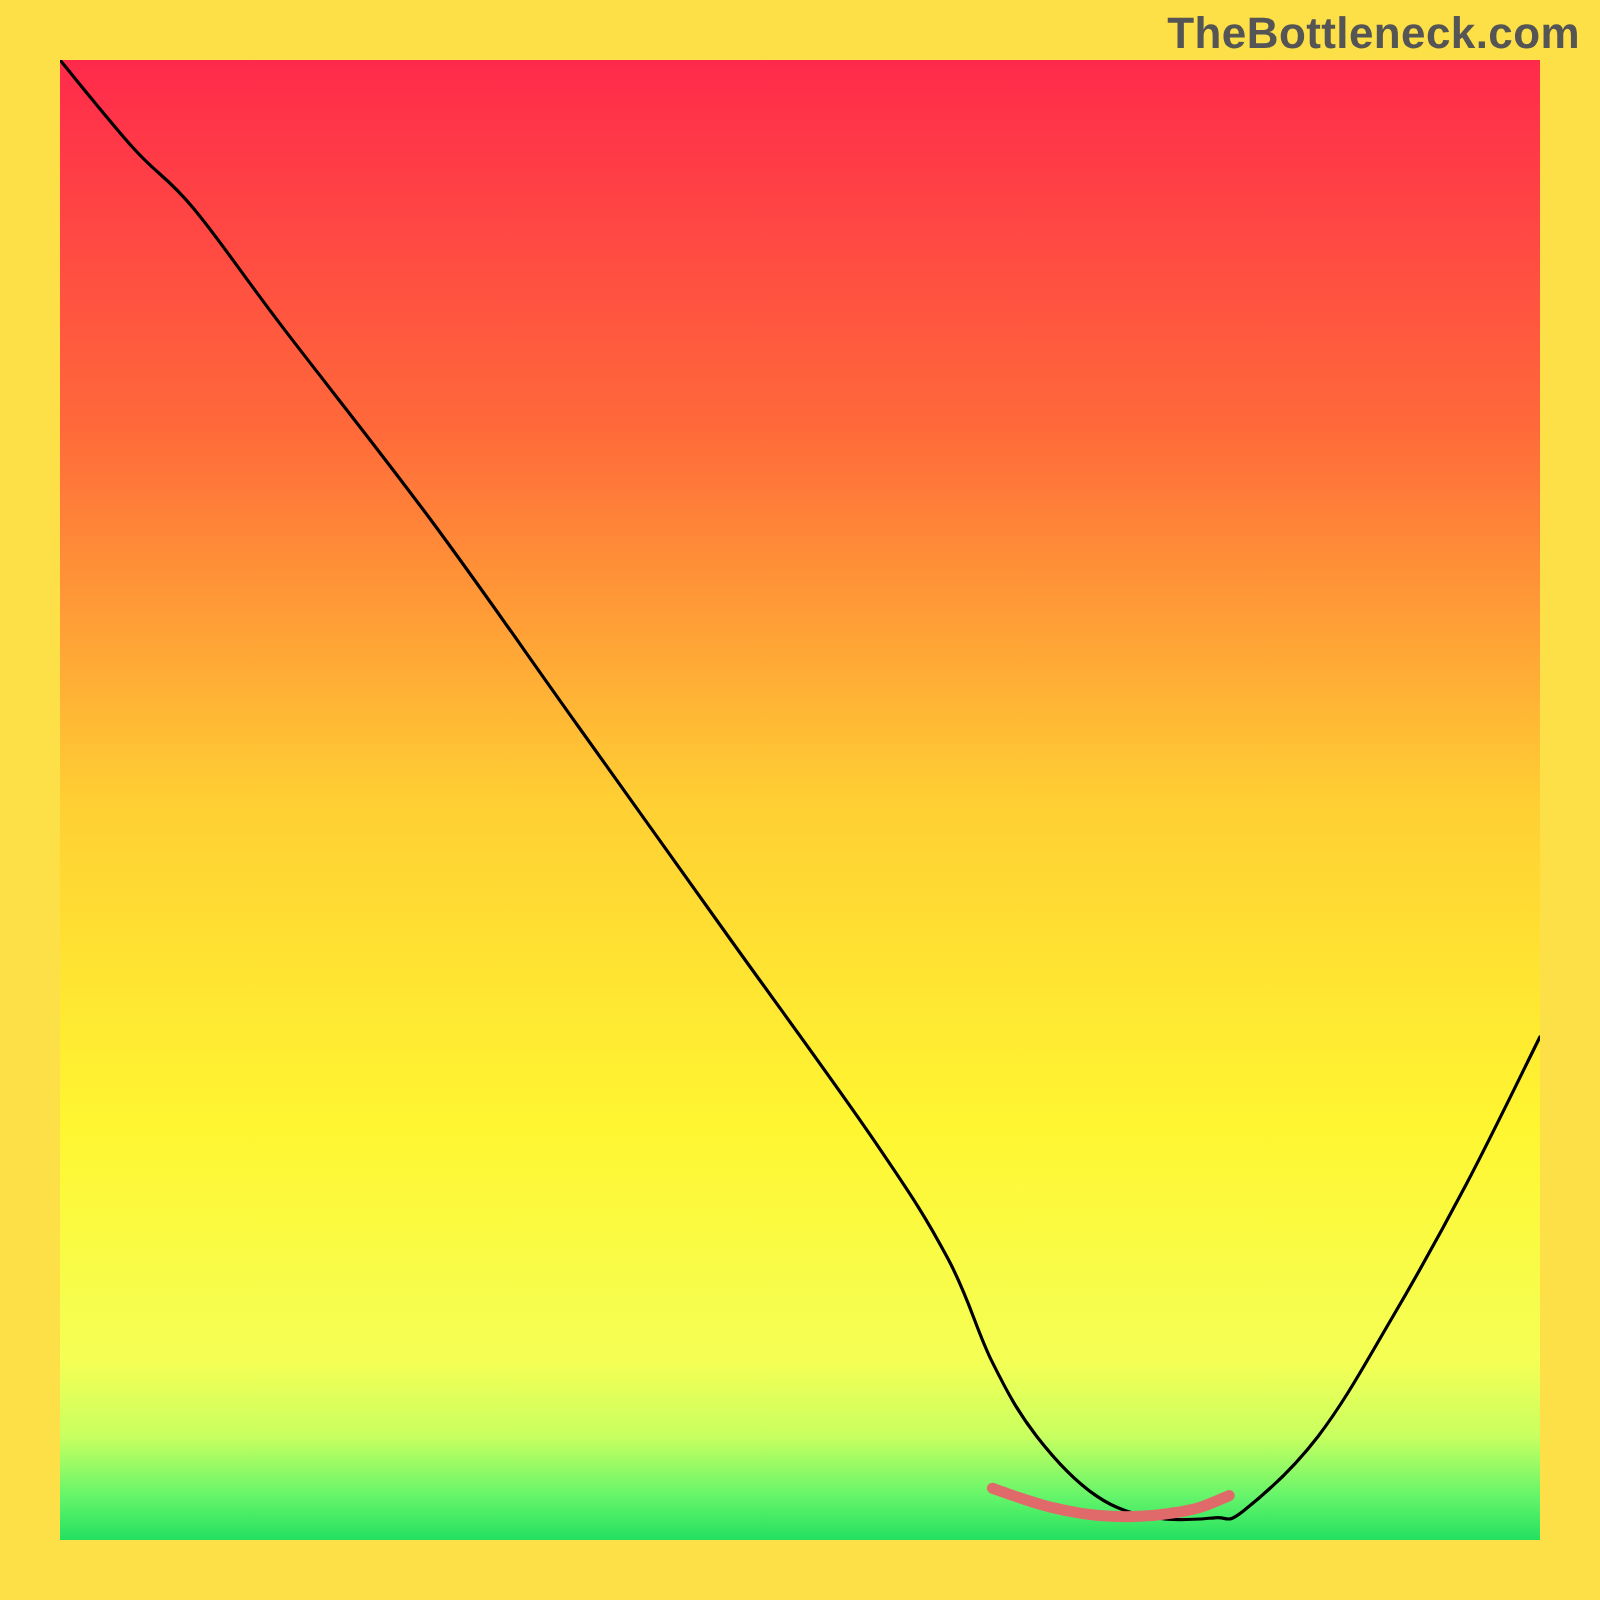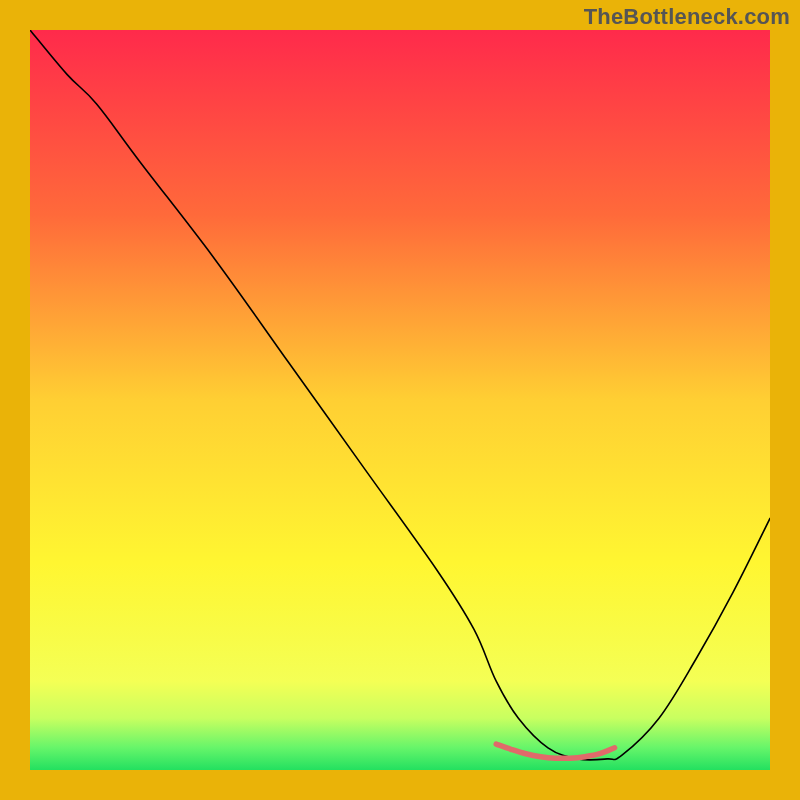--- a/index.html
+++ b/index.html
@@ -8,21 +8,21 @@
     width: 800px;
     height: 800px;
     background: #000;
     overflow: hidden;
     font-family: Arial, Helvetica, sans-serif;
   }
   .frame {
     position: relative;
     width: 800px;
     height: 800px;
-    background: #eab308;
+    background: #fde047;
   }
   .watermark {
     position: absolute;
     top: 4px;
     right: 10px;
     color: #555;
     font-size: 22px;
     font-weight: 600;
     z-index: 5;
     letter-spacing: 0.2px;

